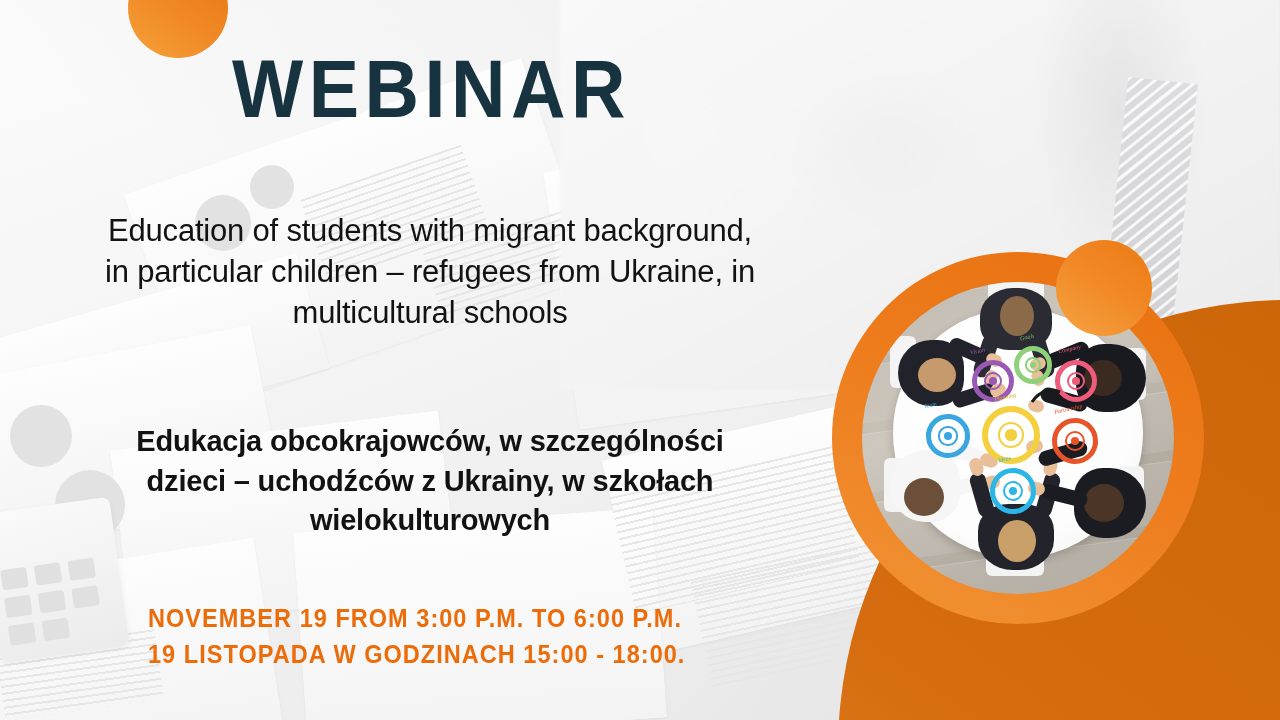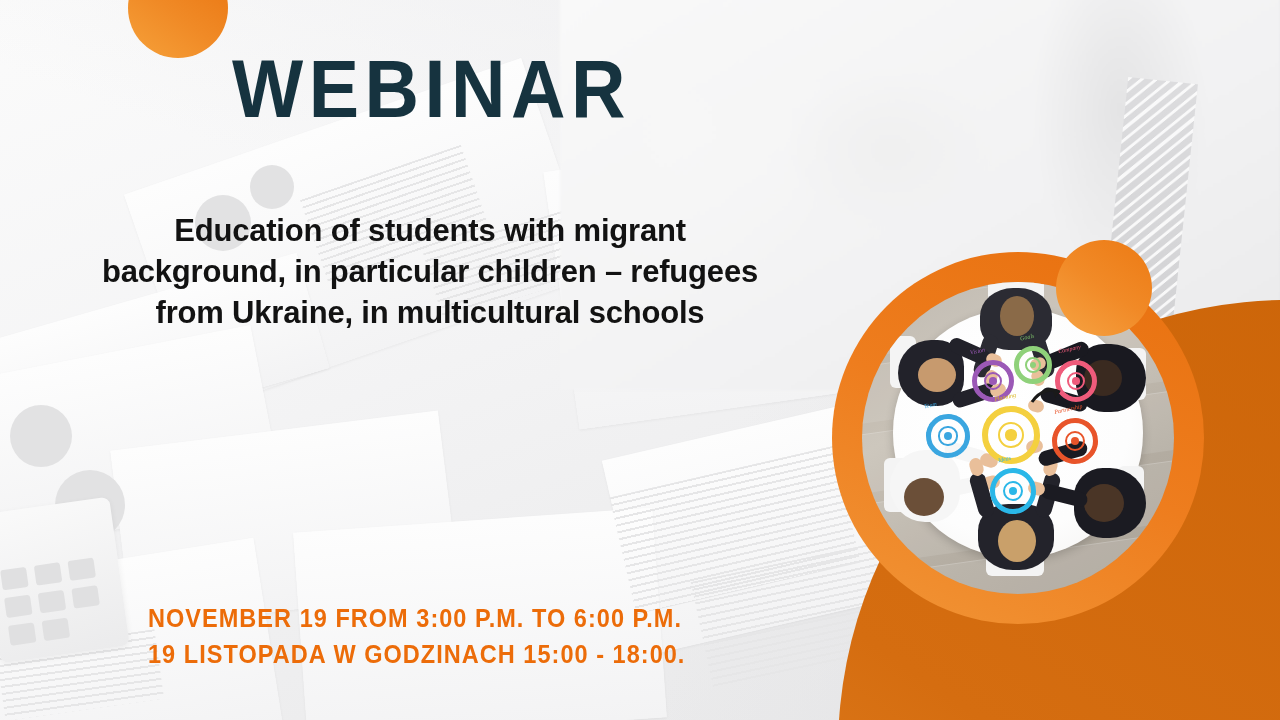--- a/index.html
+++ b/index.html
@@ -218,21 +218,21 @@
     transform: scaleX(0.92);
     transform-origin: left center;
     line-height: 1;
   }
   .subtitle-en {
     position: absolute;
     left: 100px; top: 210px;
     width: 660px;
     text-align: center;
     font-size: 31px;
-    font-weight: 700;
+    font-weight: 400;
     color: #121212;
     line-height: 1.33;
     letter-spacing: -0.2px;
   }
   .subtitle-pl {
     position: absolute;
     left: 100px; top: 422px;
     width: 660px;
     text-align: center;
     font-size: 29px;
@@ -401,19 +401,20 @@
       <path d="M2,16 C10,4 22,2 30,6" stroke="#1a1a1a" stroke-width="3" fill="none"></path>
       <path d="M30,6 L22,3 L25,12 Z" fill="#1a1a1a"></path>
     </svg>
   </div>
 
   <div class="circle-small"></div>
   <div class="circle-topleft"></div>
 
   <div class="title">WEBINAR</div>
   <div class="subtitle-en">Education of students with migrant background, in particular children – refugees from Ukraine, in multicultural schools</div>
+  <div class="subtitle-pl">Edukacja obcokrajowców, w szczególności dzieci – uchodźców z Ukrainy, w szkołach wielokulturowych</div>
 
   <div class="dates">
     <div>NOVEMBER 19 FROM 3:00 P.M. TO 6:00 P.M.</div>
     <div>19 LISTOPADA W GODZINACH 15:00 - 18:00.</div>
   </div>
 
 </div>
 
 </body></html>

